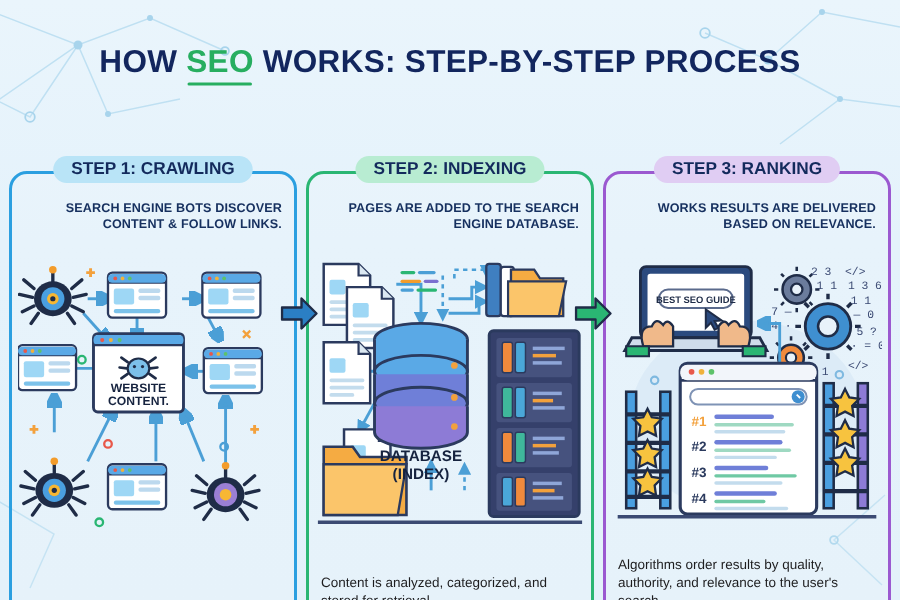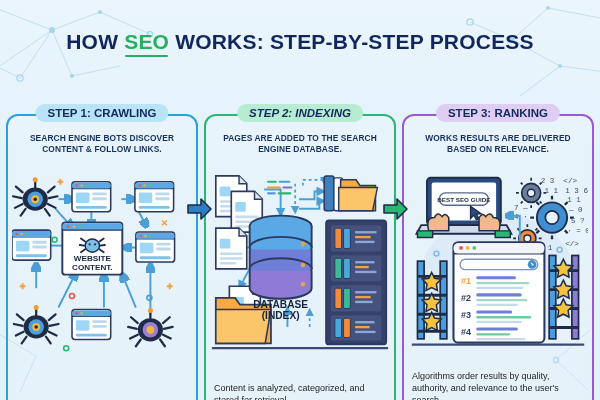--- a/index.html
+++ b/index.html
@@ -23,24 +23,24 @@
   
   .panels { position: absolute; top: 86px; left: 6px; right: 6px; height: 300px; display: flex; gap: 6px; margin-top: 28px; }
   .panel { flex: 1; position: relative; border: 2px solid #29a8e0; border-radius: 12px; background: rgba(255,255,255,0.12); }
   .panel.p1 { border-color: #2b9fe0; }
   .panel.p2 { border-color: #2ab673; }
   .panel.p3 { border-color: #9b59d0; }
 
   .chip { position: absolute; top: -12px; left: 50%; transform: translateX(-50%);
     padding: 3px 12px; border-radius: 14px; font-size: 11.5px; font-weight: bold; color: #132a5c; white-space: nowrap; }
   .p1 .chip { background: #b9e4f7; }
-  .p2 .chip { background: #b8ecd2; font-style: italic; }
+  .p2 .chip { background: #b8ecd2; }
   .p3 .chip { background: #e0cdf3; }
 
-  .subhead { margin: 17px 8px 0; text-align: center; font-size: 8.4px; font-weight: bold;
+  .subhead { margin: 17px 8px 0; text-align: right; font-size: 8.4px; font-weight: bold;
     color: #16305f; line-height: 1.35; letter-spacing: .1px; }
 
   .art { position: absolute; left: 4px; right: 4px; top: 46px; bottom: 46px; }
   .art svg { width: 100%; height: 100%; display: block; }
 
   .caption { position: absolute; left: 8px; right: 8px; bottom: 6px; text-align: left;
     font-size: 9px; color: #1d1d1f; line-height: 1.35; }
 
   
   .conn { position: absolute; top: 196px; width: 26px; height: 26px; z-index: 6; }

